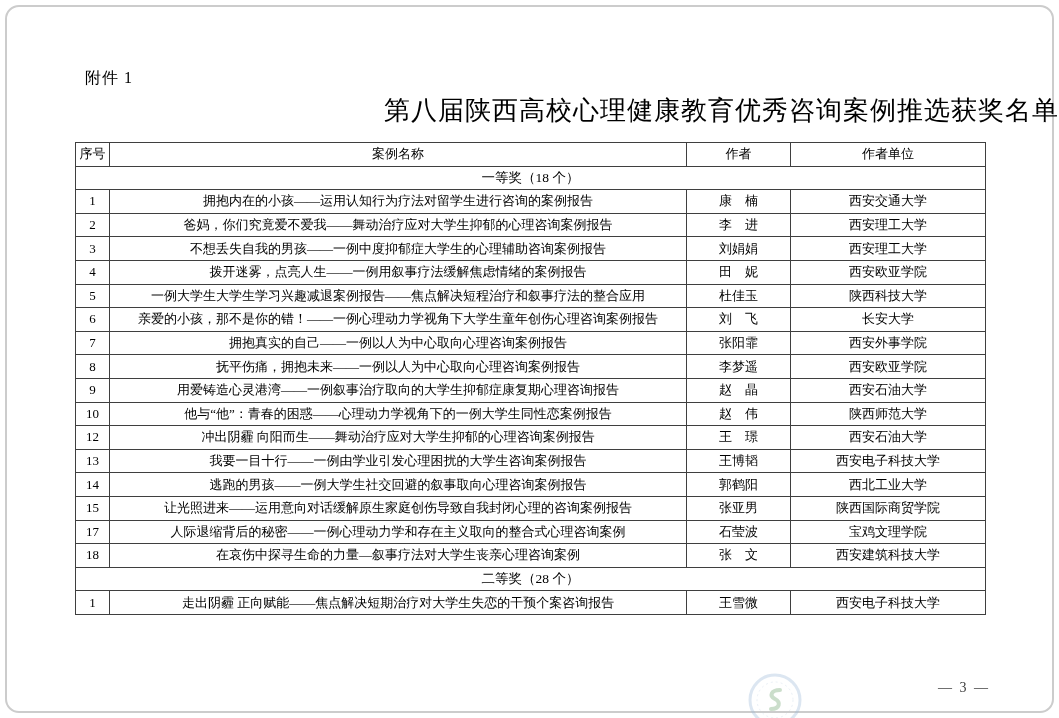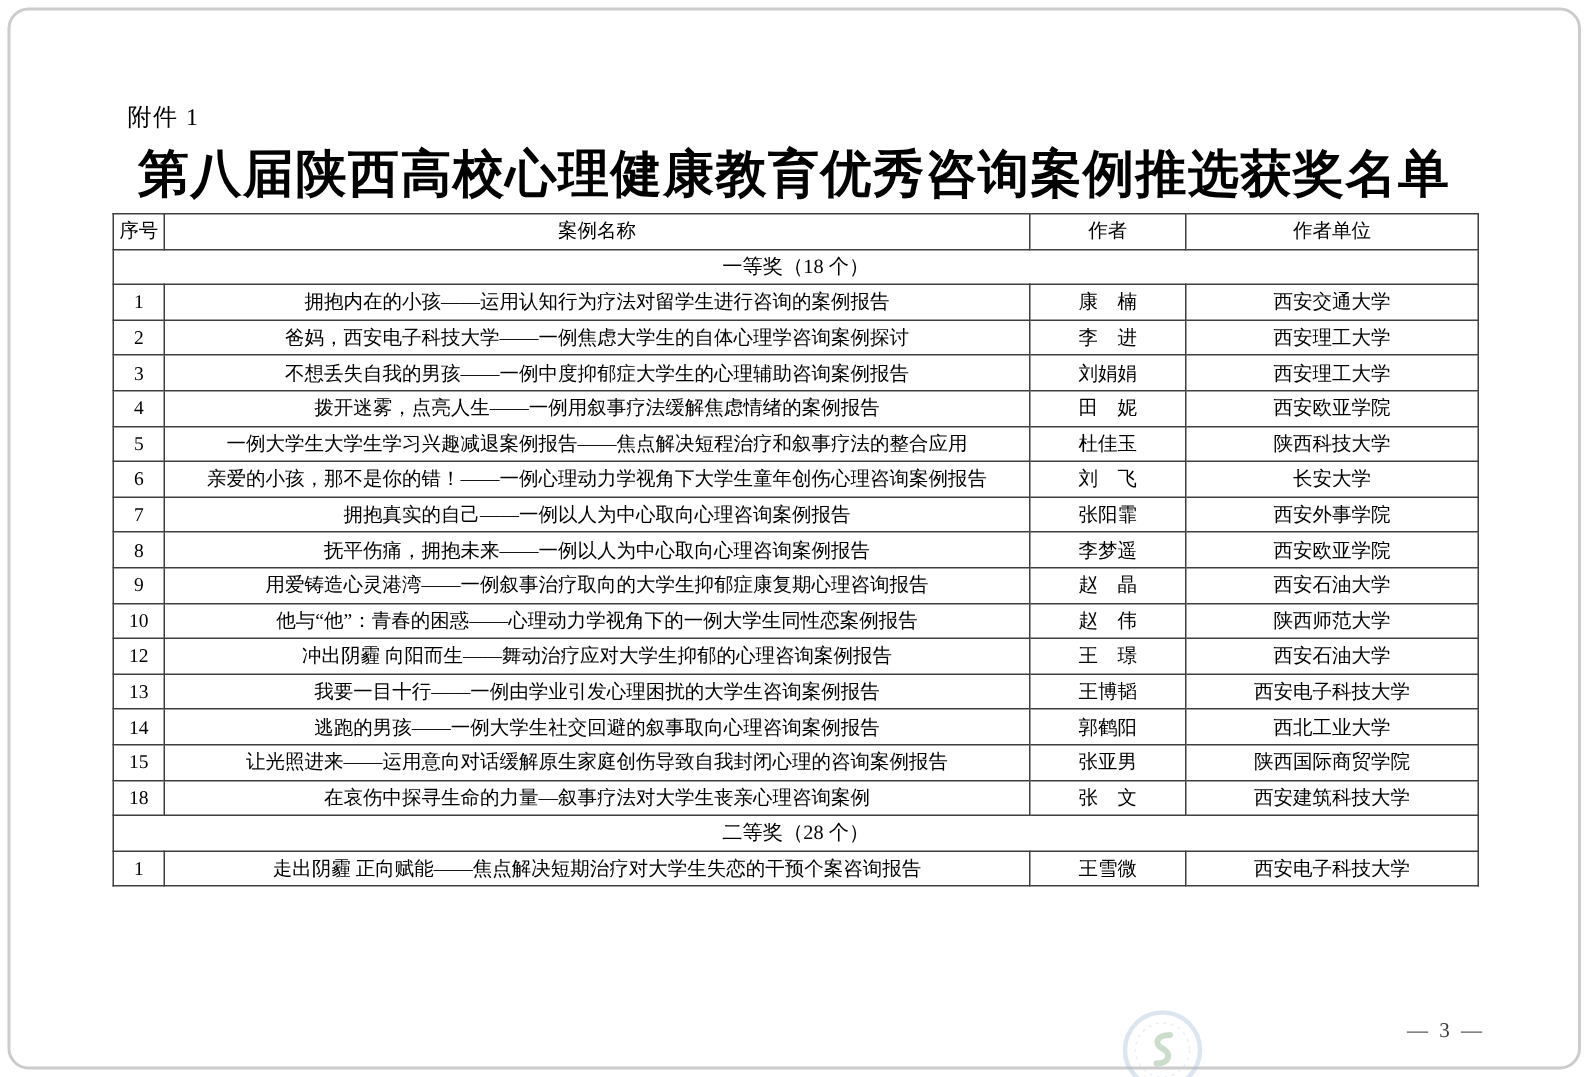--- a/index.html
+++ b/index.html
@@ -9,22 +9,22 @@
     font-family:"Liberation Serif","DejaVu Serif",serif;
   }
   .page-frame{
     position:absolute;inset:5px;border:2px solid #cccccc;border-radius:14px;
     pointer-events:none;
   }
   .attachment-label{
     position:absolute;left:85px;top:68px;font-size:16px;letter-spacing:1px;
   }
   .doc-title{
-    position:absolute;left:0;right:0;top:93px;text-align:center;
-    font-size:34px;font-weight:bold;letter-spacing:1px;
+    position:absolute;left:0;right:0;top:93px;text-align:right;
+    font-size:26px;font-weight:normal;letter-spacing:1px;
     font-family:"Liberation Serif","DejaVu Serif",serif;
   }
   table.award-table{
     position:absolute;left:75px;top:142px;width:910px;
     border-collapse:collapse;table-layout:fixed;
     font-size:13px;
   }
   .award-table th,.award-table td{
     border:1px solid #3f3f3f;
     text-align:center;vertical-align:middle;
@@ -73,21 +73,21 @@
         <td colspan="4">一等奖（18 个）</td>
       </tr>
       <tr>
         <td class="cell-no">1</td>
         <td class="cell-case">拥抱内在的小孩——运用认知行为疗法对留学生进行咨询的案例报告</td>
         <td class="cell-author">康　楠</td>
         <td class="cell-unit">西安交通大学</td>
       </tr>
       <tr>
         <td class="cell-no">2</td>
-        <td class="cell-case">爸妈，西安电子科技大学——一例焦虑大学生的自体心理学咨询案例探讨</td>
+        <td class="cell-case">爸妈，你们究竟爱不爱我——舞动治疗应对大学生抑郁的心理咨询案例报告</td>
         <td class="cell-author">李　进</td>
         <td class="cell-unit">西安理工大学</td>
       </tr>
       <tr>
         <td class="cell-no">3</td>
         <td class="cell-case">不想丢失自我的男孩——一例中度抑郁症大学生的心理辅助咨询案例报告</td>
         <td class="cell-author">刘娟娟</td>
         <td class="cell-unit">西安理工大学</td>
       </tr>
       <tr>
@@ -150,20 +150,26 @@
         <td class="cell-author">郭鹤阳</td>
         <td class="cell-unit">西北工业大学</td>
       </tr>
       <tr>
         <td class="cell-no">15</td>
         <td class="cell-case">让光照进来——运用意向对话缓解原生家庭创伤导致自我封闭心理的咨询案例报告</td>
         <td class="cell-author">张亚男</td>
         <td class="cell-unit">陕西国际商贸学院</td>
       </tr>
       <tr>
+        <td class="cell-no">17</td>
+        <td class="cell-case">人际退缩背后的秘密——一例心理动力学和存在主义取向的整合式心理咨询案例</td>
+        <td class="cell-author">石莹波</td>
+        <td class="cell-unit">宝鸡文理学院</td>
+      </tr>
+      <tr>
         <td class="cell-no">18</td>
         <td class="cell-case">在哀伤中探寻生命的力量—叙事疗法对大学生丧亲心理咨询案例</td>
         <td class="cell-author">张　文</td>
         <td class="cell-unit">西安建筑科技大学</td>
       </tr>
       <tr class="section-row">
         <td colspan="4">二等奖（28 个）</td>
       </tr>
       <tr>
         <td class="cell-no">1</td>

